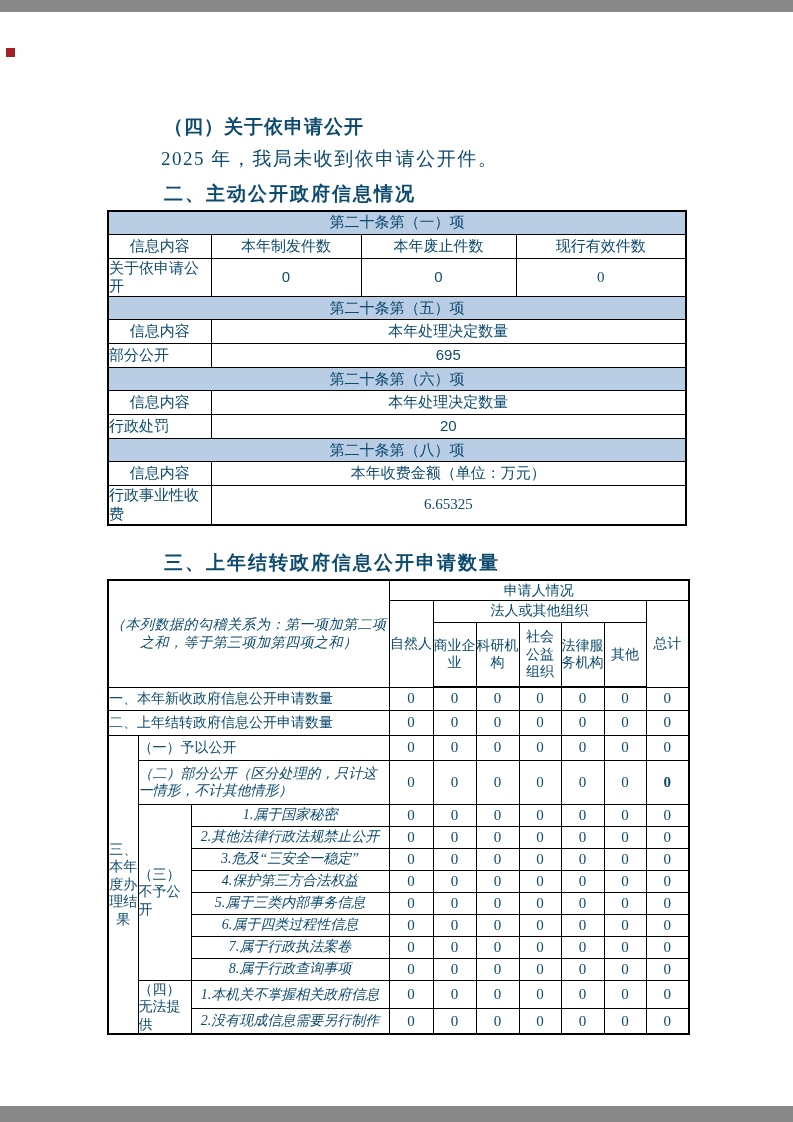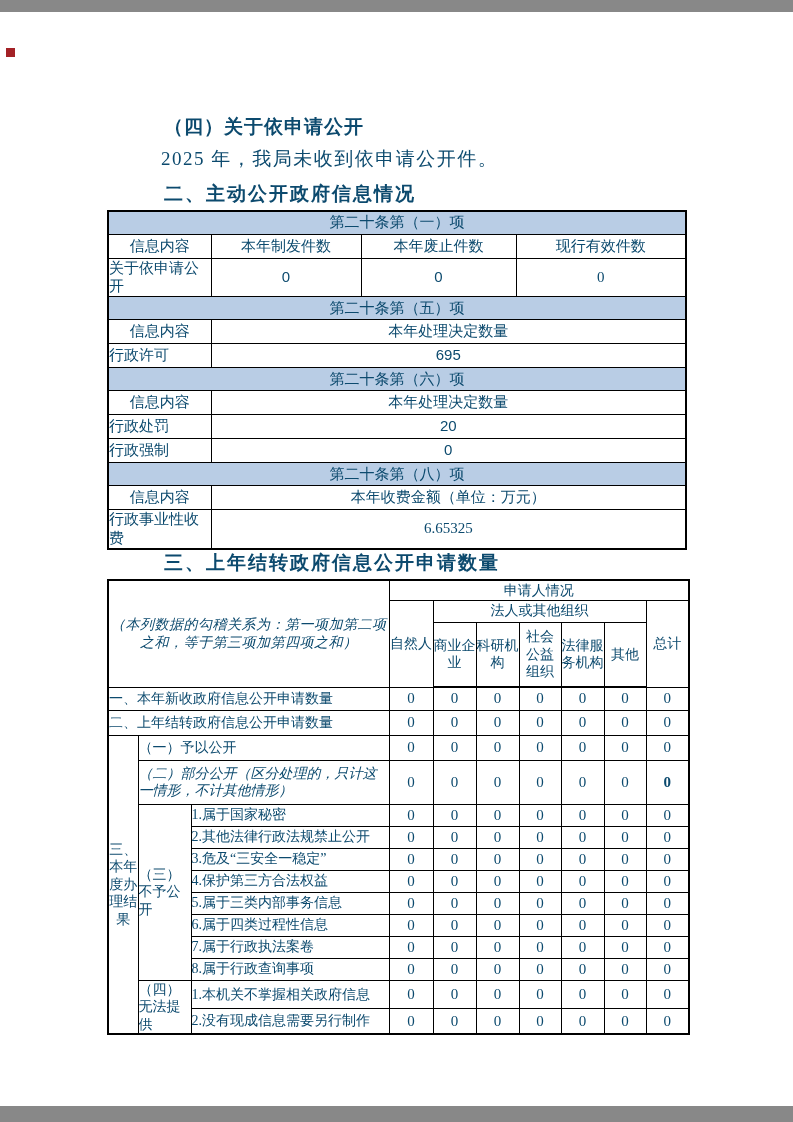--- a/index.html
+++ b/index.html
@@ -52,21 +52,21 @@
   td.note{
     text-align:center;padding:0 12px;font-size:13px;font-style:italic;
     letter-spacing:0.5px;line-height:2.1;
   }
   td.hc{text-align:center;word-break:break-all;padding:0 1px;}
   tr.r-h1{height:20px;}
   tr.r-h2{height:22px;}
   tr.r-h3{height:65px;}
   tr.r-h3 td{border-bottom:2px solid #000;}
   td.lbl{text-align:left;padding-left:5px;}
-  td.lbl-item{text-align:left;padding-left:3px;font-size:13.5px;}
+  td.lbl-item{text-align:center;padding-left:3px;font-size:13.5px;font-style:italic;}
   td.lbl-kai{font-style:italic;font-size:13.5px;line-height:1.55;}
   td.vgroup{
     text-align:center;word-break:break-all;font-size:13px;
     padding:0 1px;line-height:1.6;
   }
   td.vsub{
     text-align:left;word-break:break-all;font-size:12.5px;
     padding:0 1px;line-height:1.8;
   }
   #table2 td.num{
@@ -116,38 +116,34 @@
     </tr>
 
     <tr class="band-row">
       <td class="band" colspan="4">第二十条第（五）项</td>
     </tr>
     <tr>
       <td class="th">信息内容</td>
       <td class="th" colspan="3">本年处理决定数量</td>
     </tr>
     <tr>
-      <td class="lbl1">行政许可</td>
+      <td class="lbl1">部分公开</td>
       <td class="num-sans" colspan="3">695</td>
     </tr>
 
     <tr class="band-row">
       <td class="band" colspan="4">第二十条第（六）项</td>
     </tr>
     <tr>
       <td class="th">信息内容</td>
       <td class="th" colspan="3">本年处理决定数量</td>
     </tr>
     <tr>
       <td class="lbl1">行政处罚</td>
       <td class="num-sans" colspan="3">20</td>
-    </tr>
-    <tr>
-      <td class="lbl1">行政强制</td>
-      <td class="num-sans" colspan="3">0</td>
     </tr>
 
     <tr class="band-row">
       <td class="band" colspan="4">第二十条第（八）项</td>
     </tr>
     <tr>
       <td class="th">信息内容</td>
       <td class="th" colspan="3">本年收费金额（单位：万元）</td>
     </tr>
     <tr>

